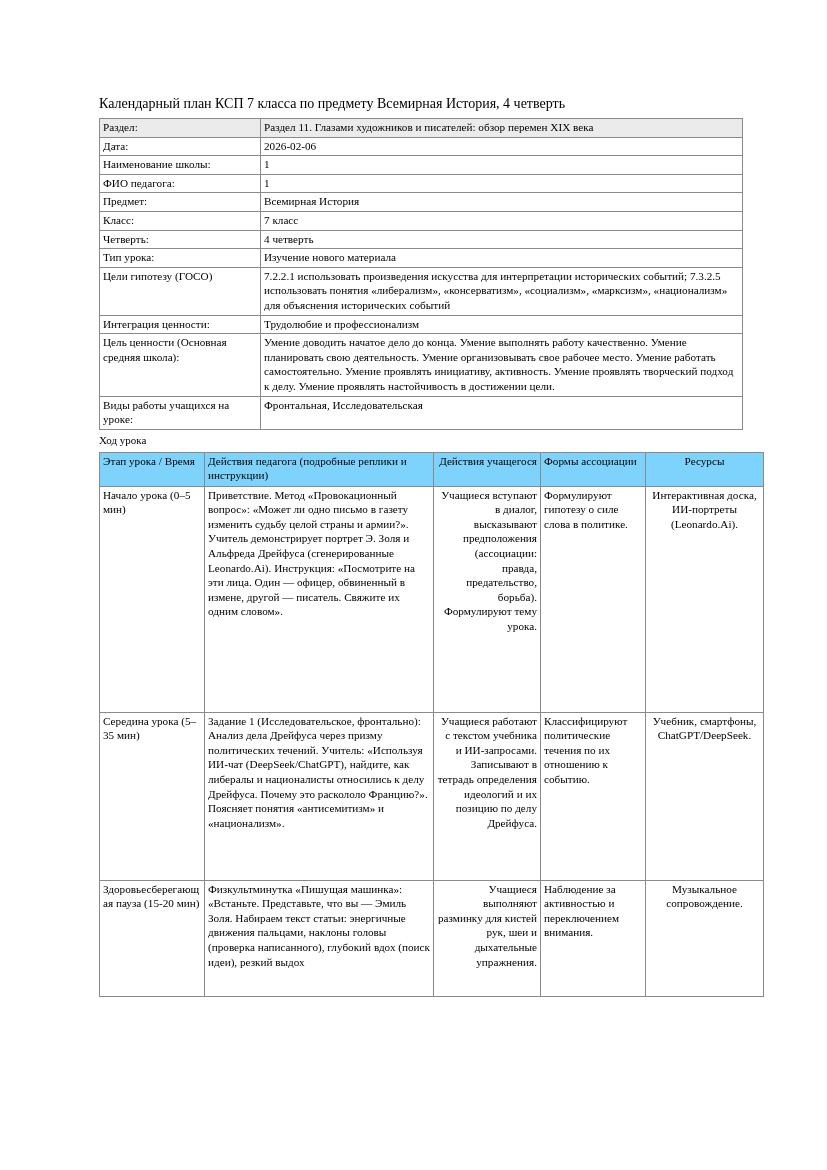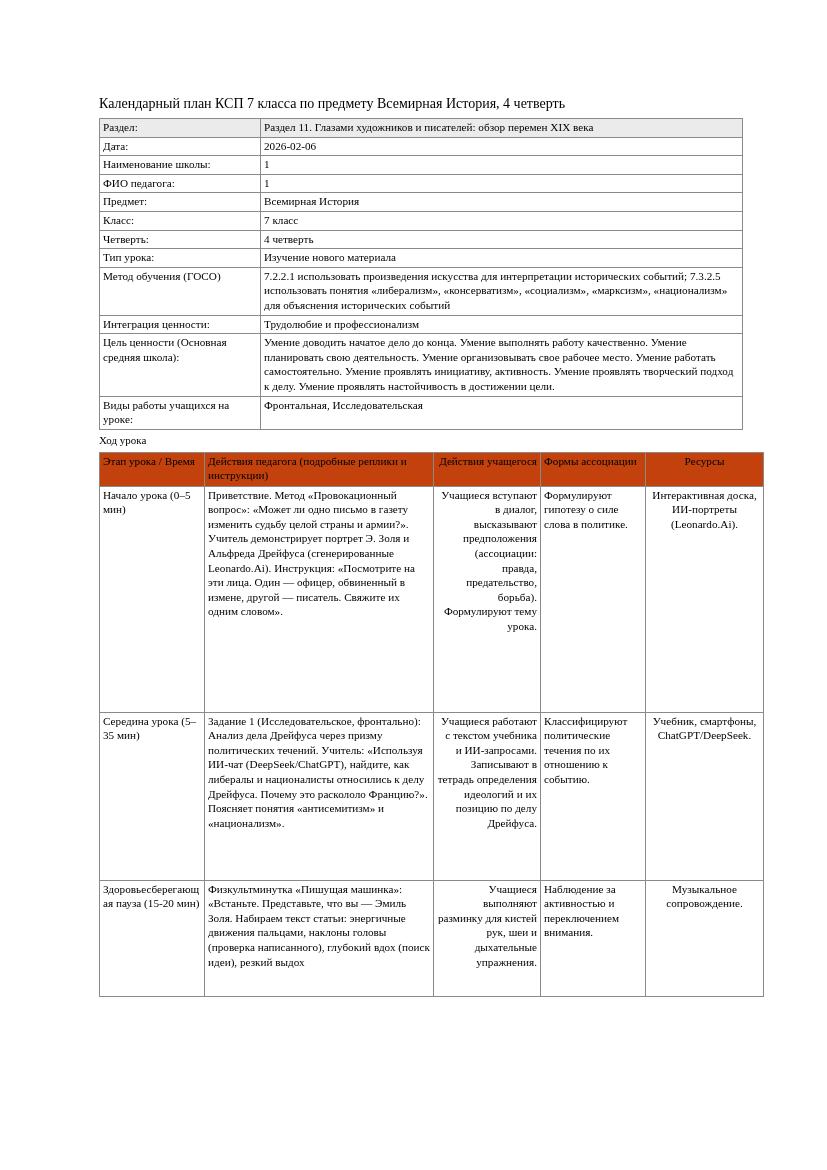--- a/index.html
+++ b/index.html
@@ -70,21 +70,21 @@
 
   
   .flow-table { margin-top: 0; }
   .flow-table .c0 { width: 98px; }
   .flow-table .c1 { width: 222px; }
   .flow-table .c2 { width: 100px; text-align: right; }
   .flow-table .c3 { width: 98px; }
   .flow-table .c4 { width: 111px; text-align: center; }
 
   .flow-table thead td {
-    background: #c2410c;
+    background: #7dd3fc;
     font-weight: normal;
   }
 
   .flow-table tbody td {
     background: #ffffff;
   }
 
   
   .flow-table tr.r0 td { height: 30px; }
   .flow-table tr.r1 td { height: 222px; }
@@ -127,21 +127,21 @@
         </tr>
         <tr>
           <td class="col-label">Четверть:</td>
           <td class="col-value">4 четверть</td>
         </tr>
         <tr>
           <td class="col-label">Тип урока:</td>
           <td class="col-value">Изучение нового материала</td>
         </tr>
         <tr>
-          <td class="col-label">Метод обучения (ГОСО)</td>
+          <td class="col-label">Цели гипотезу (ГОСО)</td>
           <td class="col-value">7.2.2.1 использовать произведения искусства для интерпретации исторических событий; 7.3.2.5 использовать понятия «либерализм», «консерватизм», «социализм», «марксизм», «национализм» для объяснения исторических событий</td>
         </tr>
         <tr>
           <td class="col-label">Интеграция ценности:</td>
           <td class="col-value">Трудолюбие и профессионализм</td>
         </tr>
         <tr>
           <td class="col-label">Цель ценности (Основная средняя школа):</td>
           <td class="col-value">Умение доводить начатое дело до конца. Умение выполнять работу качественно. Умение планировать свою деятельность. Умение организовывать свое рабочее место. Умение работать самостоятельно. Умение проявлять инициативу, активность. Умение проявлять творческий подход к делу. Умение проявлять настойчивость в достижении цели.</td>
         </tr>

